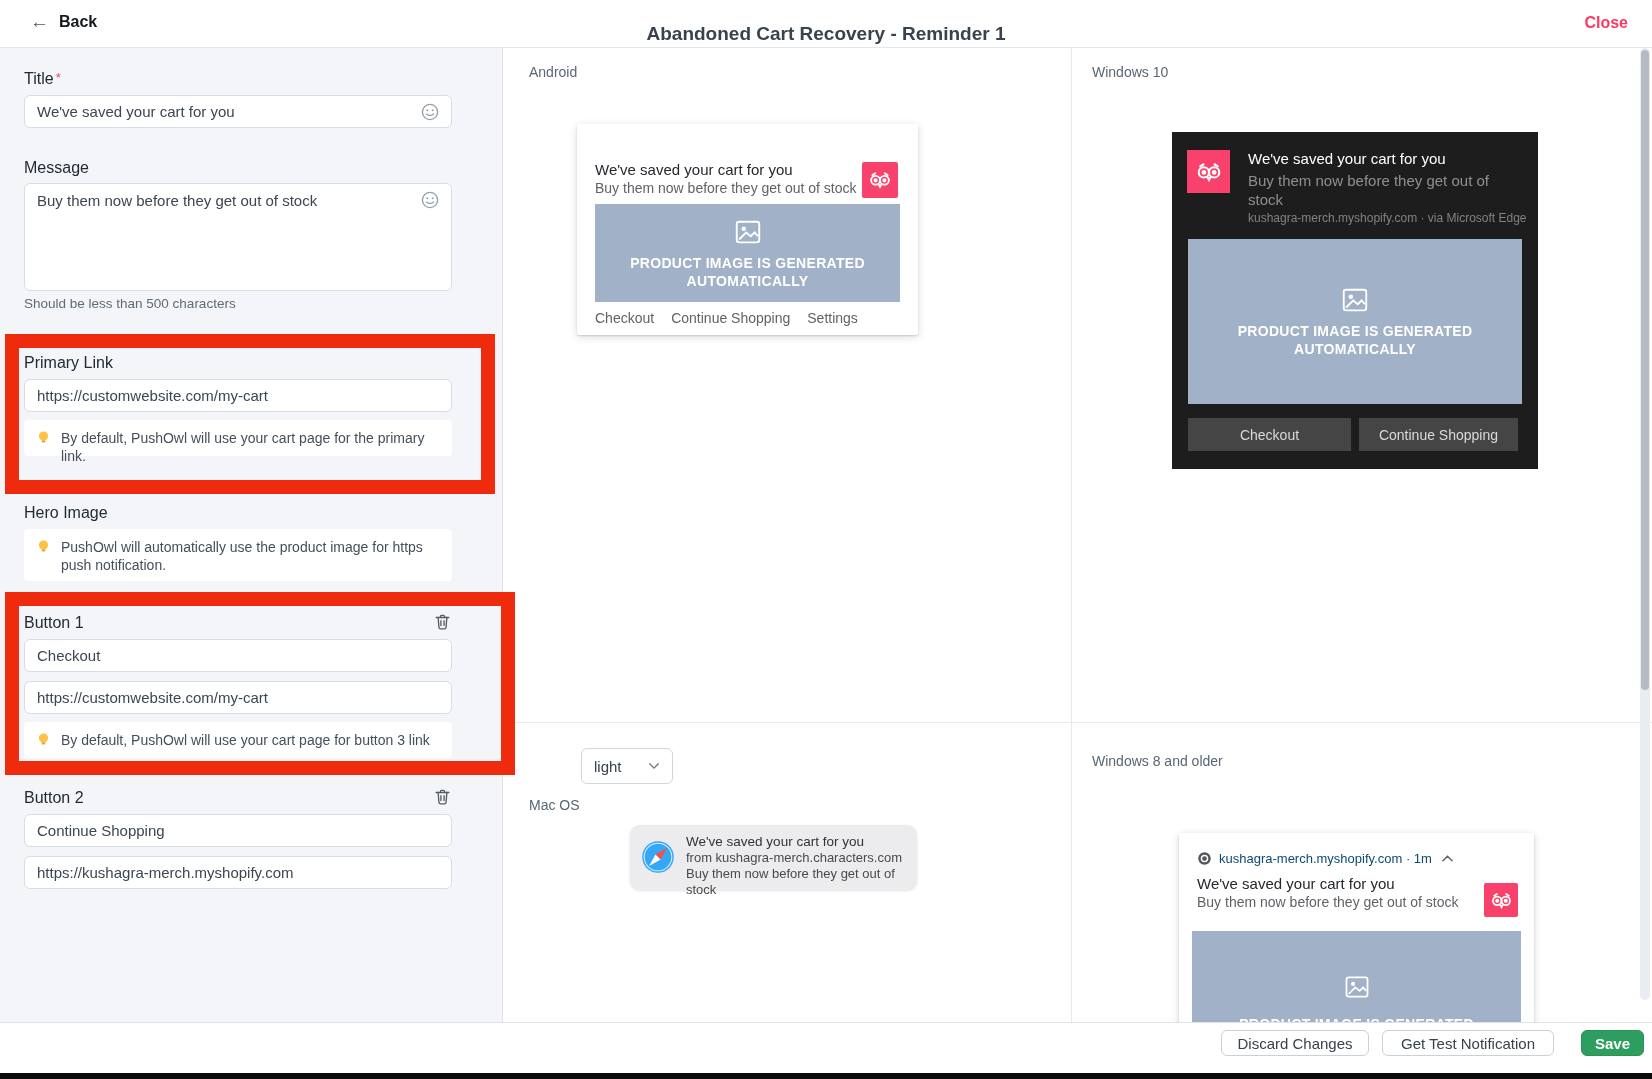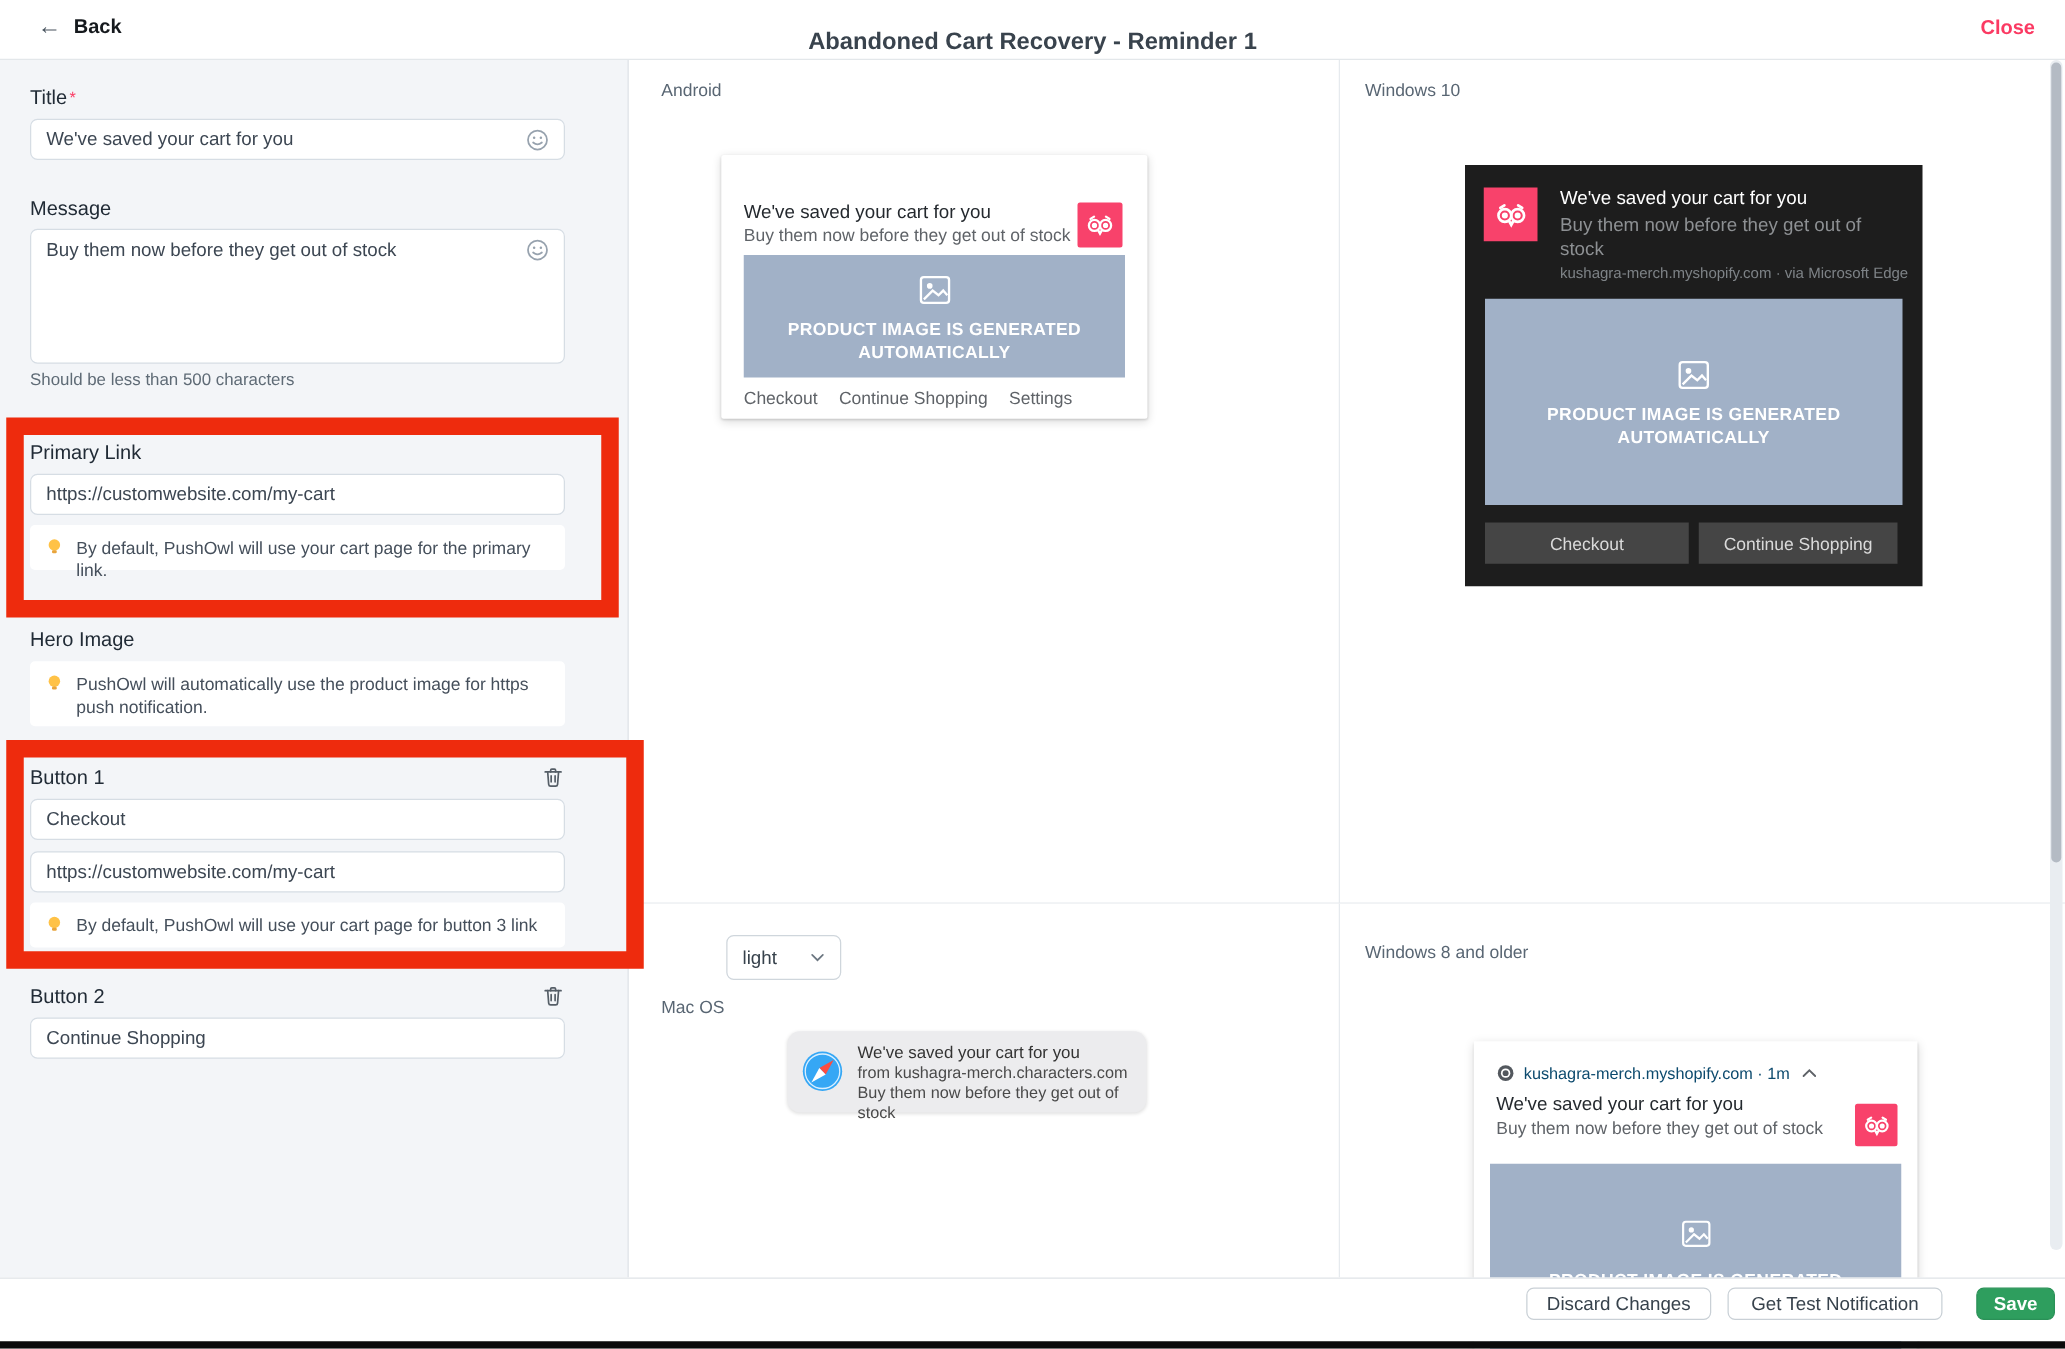--- a/index.html
+++ b/index.html
@@ -212,20 +212,21 @@
   <div class="abs flabel" style="left:24px; top:741px;">Button 2</div>
   <span class="trash" style="left:433px; top:739px;">
     <svg width="19" height="19" viewBox="0 0 24 24" fill="none" stroke="#555e67" stroke-width="1.7" stroke-linecap="round" stroke-linejoin="round">
         <path d="M4 7h16"></path>
         <path d="M9.5 7V5.4a1.2 1.2 0 0 1 1.2-1.2h2.6a1.2 1.2 0 0 1 1.2 1.2V7"></path>
         <path d="M6.5 7l1 12.6a2 2 0 0 0 2 1.8h5a2 2 0 0 0 2-1.8L17.5 7"></path>
         <path d="M10 11v6M14 11v6"></path>
       </svg>
   </span>
   <input class="finput" style="top: 766px;" value="Continue Shopping">
+  <input class="finput" style="top: 808px;" value="https://kushagra-merch.myshopify.com">
 
   <div class="annot annot1"></div>
   <div class="annot annot2"></div>
 </div>
 
 <div class="abs panel panel-android">
   <div class="panel-label" style="left:26px; top:16px;">Android</div>
   <div class="card-android">
     <div class="an-title">We've saved your cart for you</div>
     <div class="an-msg">Buy them now before they get out of stock</div>

